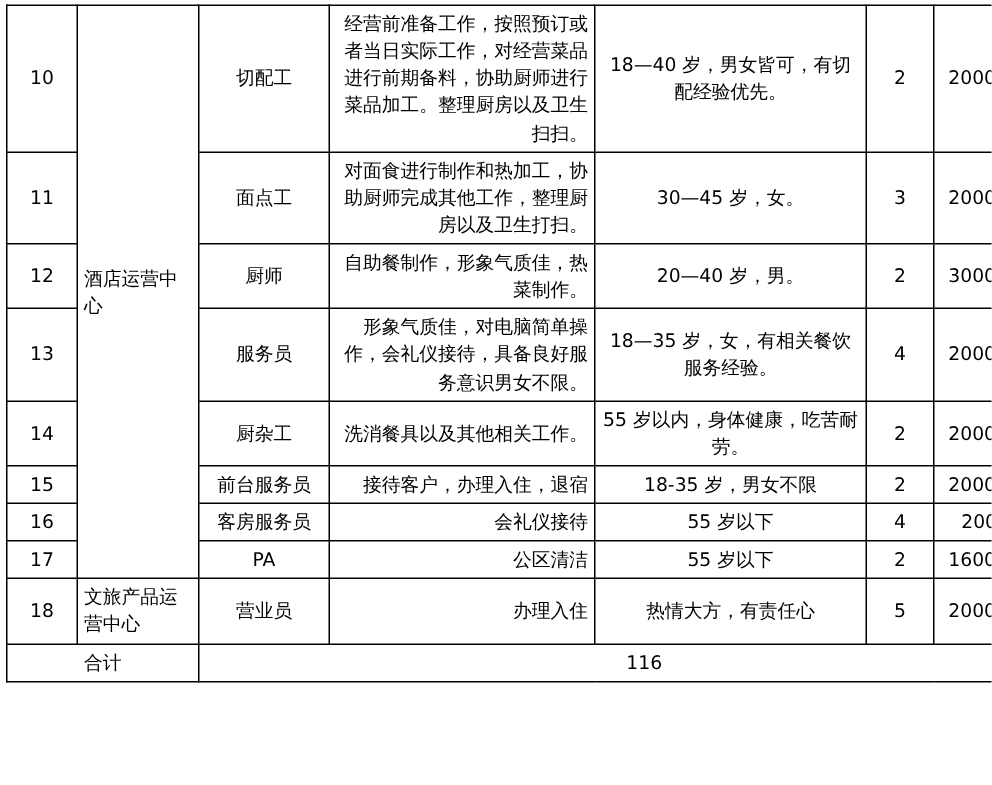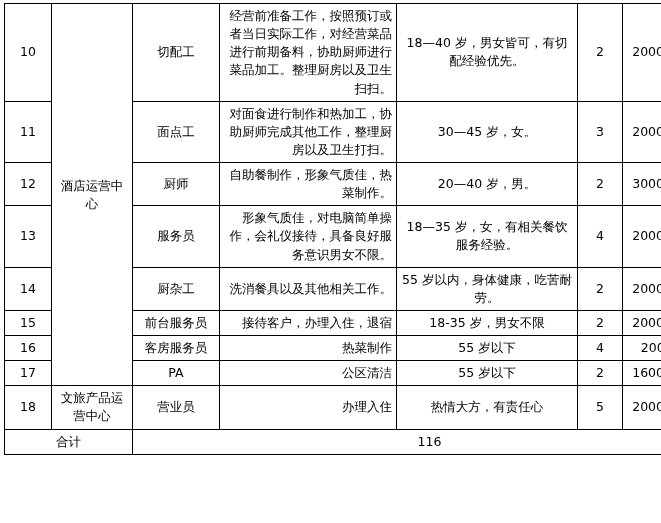--- a/index.html
+++ b/index.html
@@ -22,21 +22,21 @@
   }
   #job-table td {
     border: 1px solid #000000;
     font-size: 12.5px;
     line-height: 1.45;
     padding: 3px 4px;
     vertical-align: middle;
     word-break: break-all;
   }
   .c-no      { width: 38px;  text-align: center; }
-  .c-dept    { width: 72px;  text-align: center; }
+  .c-dept    { width: 72px;  text-align: left; }
   .c-post    { width: 78px;  text-align: center; }
   .c-duty    { width: 168px; text-align: right; }
   .c-req     { width: 172px; text-align: center; }
   .c-cnt     { width: 36px;  text-align: center; }
   .c-pay     { width: 95px;  text-align: center; }
 
   .center { }
   .total-label { text-align: center; margin-top: 36px; }
   .total-value { text-align: center; }
 </style>
@@ -97,21 +97,21 @@
       <td class="c-post">前台服务员</td>
       <td class="c-duty">接待客户，办理入住，退宿</td>
       <td class="c-req center">18-35 岁，男女不限</td>
       <td class="c-cnt">2</td>
       <td class="c-pay">2000-3500 元</td>
     </tr>
 
     <tr>
       <td class="c-no">16</td>
       <td class="c-post">客房服务员</td>
-      <td class="c-duty">热菜制作</td>
+      <td class="c-duty">会礼仪接待</td>
       <td class="c-req center">55 岁以下</td>
       <td class="c-cnt">4</td>
       <td class="c-pay">2000+计件</td>
     </tr>
 
     <tr>
       <td class="c-no">17</td>
       <td class="c-post">PA</td>
       <td class="c-duty">公区清洁</td>
       <td class="c-req center">55 岁以下</td>

